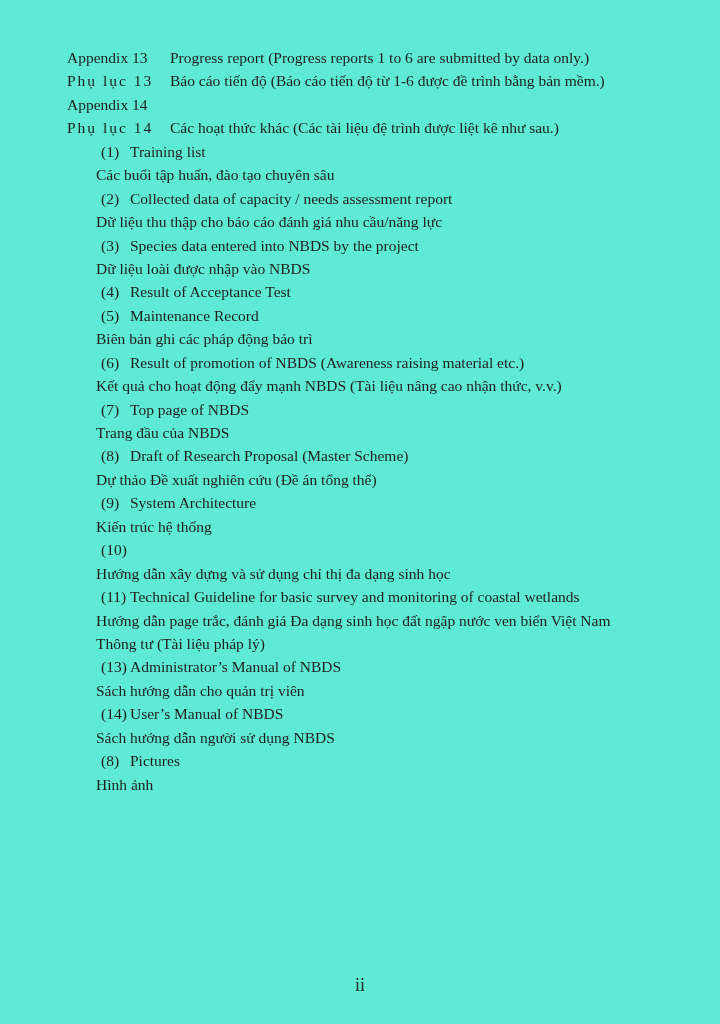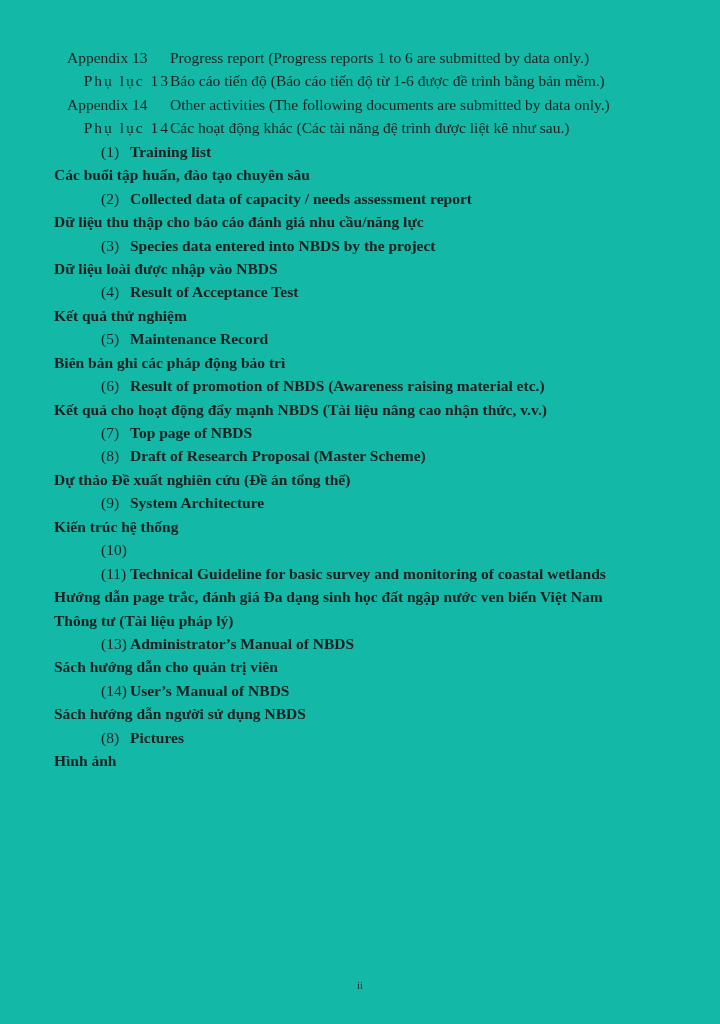--- a/index.html
+++ b/index.html
@@ -4,21 +4,21 @@
 <style>
   html, body {
     margin: 0;
     padding: 0;
     background: #ffffff;
   }
   .page {
     position: relative;
     width: 720px;
     height: 1024px;
-    background: #14b8a6;
+    background: #5eead4;
     font-family: "Liberation Serif", "DejaVu Serif", serif;
     font-size: 15.5px;
     color: #1f1f1f;
     overflow: hidden;
   }
   .content {
     position: absolute;
     top: 46px;
     left: 0;
     width: 720px;
@@ -30,70 +30,67 @@
     white-space: nowrap;
   }
   
   .hdr-label {
     margin-left: 67px;
     width: 103px;
     flex: 0 0 auto;
   }
   .hdr-label.spaced {
     letter-spacing: 2px;
-    text-align: right;
   }
   .hdr-desc {
     flex: 1 1 auto;
   }
   
   .item-num {
     margin-left: 101px;
     width: 29px;
     flex: 0 0 auto;
   }
   .item-text {
     flex: 1 1 auto;
-    font-weight: bold;
   }
   .row.item-vn {
-    padding-left: 54px;
+    padding-left: 96px;
   }
   .footer {
     position: absolute;
     top: 974px;
     left: 0;
     width: 720px;
     text-align: center;
-    font-size: 11px;
+    font-size: 18px;
     line-height: 22px;
     color: #2a2a2a;
   }
 </style>
 </head>
 <body>
 
 <div class="page">
   <div class="content">
 
     <div class="row">
       <span class="hdr-label">Appendix 13</span>
       <span class="hdr-desc">Progress report (Progress reports 1 to 6 are submitted by data only.)</span>
     </div>
     <div class="row">
       <span class="hdr-label spaced">Phụ lục 13</span>
       <span class="hdr-desc">Báo cáo tiến độ (Báo cáo tiến độ từ 1-6 được đề trình bằng bản mềm.)</span>
     </div>
     <div class="row">
       <span class="hdr-label">Appendix 14</span>
-      <span class="hdr-desc">Other activities (The following documents are submitted by data only.)</span>
     </div>
     <div class="row">
       <span class="hdr-label spaced">Phụ lục 14</span>
-      <span class="hdr-desc">Các hoạt động khác (Các tài năng đệ trình được liệt kê như sau.)</span>
+      <span class="hdr-desc">Các hoạt thức khác (Các tài liệu đệ trình được liệt kê như sau.)</span>
     </div>
 
     <div class="row item-en">
       <span class="item-num">(1)</span>
       <span class="item-text">Training list</span>
     </div>
     <div class="row item-vn">
       <span class="item-text">Các buổi tập huấn, đào tạo chuyên sâu</span>
     </div>
 
@@ -110,23 +107,20 @@
       <span class="item-text">Species data entered into NBDS by the project</span>
     </div>
     <div class="row item-vn">
       <span class="item-text">Dữ liệu loài được nhập vào NBDS</span>
     </div>
 
     <div class="row item-en">
       <span class="item-num">(4)</span>
       <span class="item-text">Result of Acceptance Test</span>
     </div>
-    <div class="row item-vn">
-      <span class="item-text">Kết quả thử nghiệm</span>
-    </div>
 
     <div class="row item-en">
       <span class="item-num">(5)</span>
       <span class="item-text">Maintenance Record</span>
     </div>
     <div class="row item-vn">
       <span class="item-text">Biên bản ghi các pháp động bảo trì</span>
     </div>
 
     <div class="row item-en">
@@ -134,40 +128,46 @@
       <span class="item-text">Result of promotion of NBDS (Awareness raising material etc.)</span>
     </div>
     <div class="row item-vn">
       <span class="item-text">Kết quả cho hoạt động đẩy mạnh NBDS (Tài liệu nâng cao nhận thức, v.v.)</span>
     </div>
 
     <div class="row item-en">
       <span class="item-num">(7)</span>
       <span class="item-text">Top page of NBDS</span>
     </div>
+    <div class="row item-vn">
+      <span class="item-text">Trang đầu của NBDS</span>
+    </div>
 
     <div class="row item-en">
       <span class="item-num">(8)</span>
       <span class="item-text">Draft of Research Proposal (Master Scheme)</span>
     </div>
     <div class="row item-vn">
       <span class="item-text">Dự thảo Đề xuất nghiên cứu (Đề án tổng thể)</span>
     </div>
 
     <div class="row item-en">
       <span class="item-num">(9)</span>
       <span class="item-text">System Architecture</span>
     </div>
     <div class="row item-vn">
       <span class="item-text">Kiến trúc hệ thống</span>
     </div>
 
     <div class="row item-en">
       <span class="item-num">(10)</span>
     </div>
+    <div class="row item-vn">
+      <span class="item-text">Hướng dẫn xây dựng và sử dụng chỉ thị đa dạng sinh học</span>
+    </div>
 
     <div class="row item-en">
       <span class="item-num">(11)</span>
       <span class="item-text">Technical Guideline for basic survey and monitoring of coastal wetlands</span>
     </div>
     <div class="row item-vn">
       <span class="item-text">Hướng dẫn page trắc, đánh giá Đa dạng sinh học đất ngập nước ven biển Việt Nam</span>
     </div>
 
     <div class="row item-vn">

